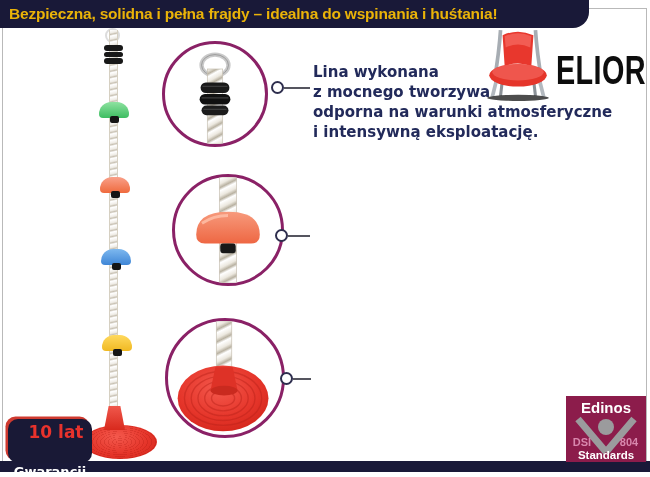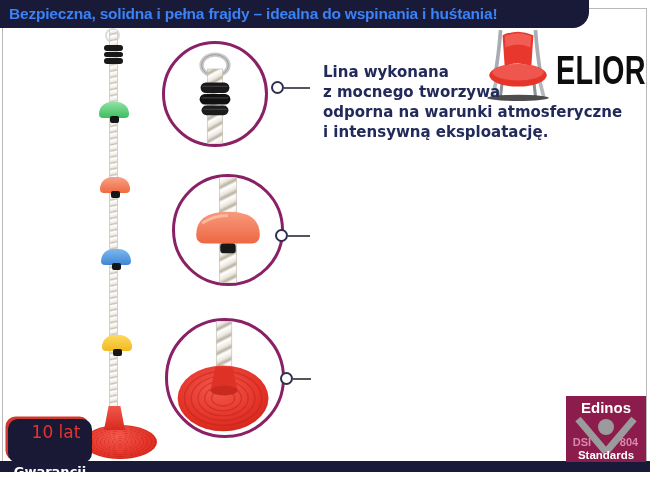--- a/index.html
+++ b/index.html
@@ -6,21 +6,21 @@
     --banner-bg:#191938; --text:#222a5a; --callout-border:#8a2166;
     --badge-red:#e8322c; --edinos-bg:#8c1c4b;
   }
   *{margin:0;padding:0;box-sizing:border-box;}
   body{background:#fff;font-family:"Liberation Sans",sans-serif;}
   #page{position:relative;width:650px;height:477px;background:#fff;overflow:hidden;}
 
   .frame{position:absolute;left:2px;top:8px;width:645px;height:457px;border:1px solid #b9b9b9;z-index:0;}
 
   .banner{position:absolute;left:0;top:0;width:589px;height:28px;background:var(--banner-bg);
-    border-radius:0 0 16px 0;color:#3b82f6;font-weight:bold;font-size:15.5px;line-height:28px;
+    border-radius:0 0 16px 0;color:#eab308;font-weight:bold;font-size:15.5px;line-height:28px;
     padding-left:9px;letter-spacing:-0.2px;z-index:6;white-space:nowrap;}
 
   .bottom-bar{position:absolute;left:0;top:461px;width:650px;height:11px;background:var(--banner-bg);z-index:4;}
 
   
   .chair{position:absolute;left:480px;top:27px;width:76px;height:74px;z-index:2;}
   .brand-name{position:absolute;left:556px;top:50px;font-size:40px;line-height:40px;font-weight:bold;
     color:#0d0d0d;transform:scaleX(.72);transform-origin:0 0;letter-spacing:.5px;z-index:2;}
 
   
@@ -51,29 +51,29 @@
   .c2{left:172px;top:174px;width:112px;height:112px;}
   .c3{left:165px;top:318px;width:120px;height:120px;}
   .callout svg{display:block;width:100%;height:100%;}
 
   .conn-ring{position:absolute;width:13px;height:13px;border:2.5px solid #2e2e4e;border-radius:50%;background:#fff;z-index:3;}
   .r1{left:271px;top:81px;} .r2{left:275px;top:229px;} .r3{left:280px;top:372px;}
   .conn-line{position:absolute;height:2px;background:#55555f;z-index:3;}
   .l1{left:284px;top:87px;width:26px;} .l2{left:288px;top:235px;width:22px;} .l3{left:293px;top:378px;width:18px;}
 
   
-  .feature{position:absolute;left:323px;color:var(--text);font-family:"DejaVu Sans",sans-serif;
+  .feature{position:absolute;left:313px;color:var(--text);font-family:"DejaVu Sans",sans-serif;
     font-weight:bold;font-size:15px;line-height:20px;white-space:pre-line;z-index:3;}
   .f1{top:62px;} .f2{top:204px;} .f3{top:349px;}
 
   
   .badge-guarantee{position:absolute;left:8px;top:419px;width:84px;height:44px;background:#191936;
     border-radius:10px;box-shadow:-2.5px -2.5px 0 #cf3a30;z-index:6;text-align:center;
     font-family:"DejaVu Sans",sans-serif;}
-  .badge-guarantee .g1{color:var(--badge-red);font-weight:normal;font-size:17px;line-height:20px;margin-top:3px;margin-left:12px;}
+  .badge-guarantee .g1{color:var(--badge-red);font-weight:bold;font-size:17px;line-height:20px;margin-top:3px;margin-left:12px;}
   .badge-guarantee .g2{color:#fff;font-weight:bold;font-size:13px;line-height:16px;margin-top:22px;}
   .badge-edinos{position:absolute;left:566px;top:396px;width:80px;height:66px;z-index:6;}
 </style>
 </head>
 <body>
 
 <div id="page">
   <div class="frame"></div>
 
   <div class="banner">Bezpieczna, solidna i pełna frajdy – idealna do wspinania i huśtania!</div>

